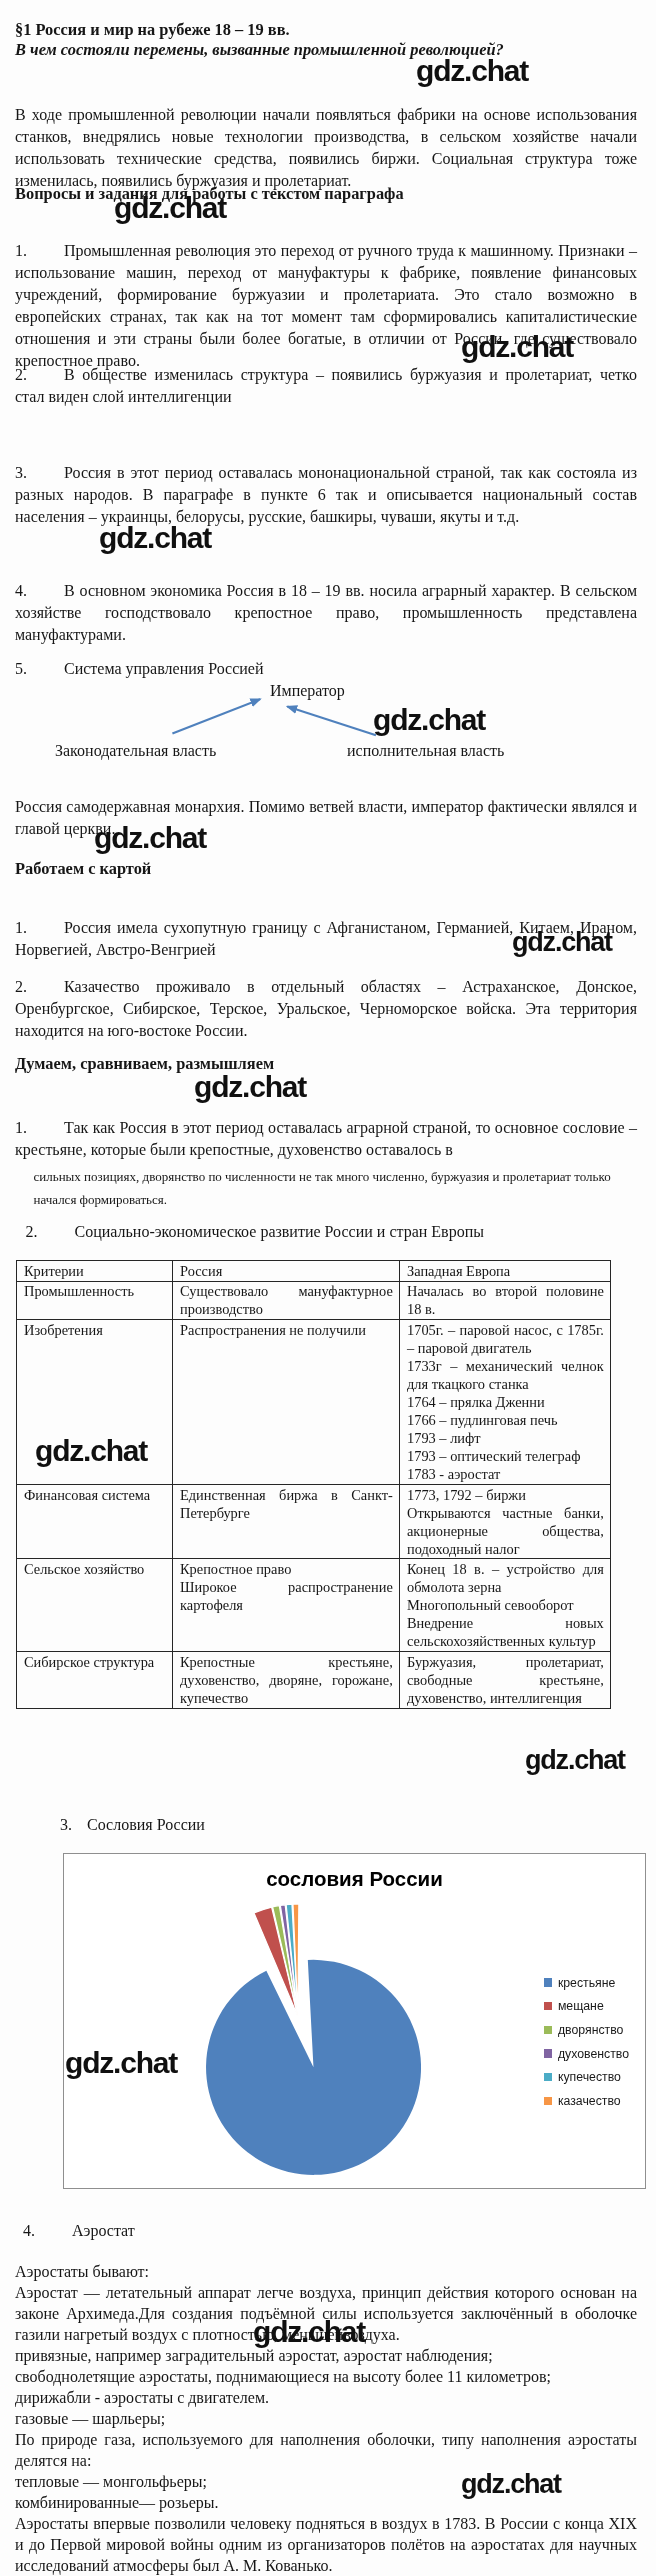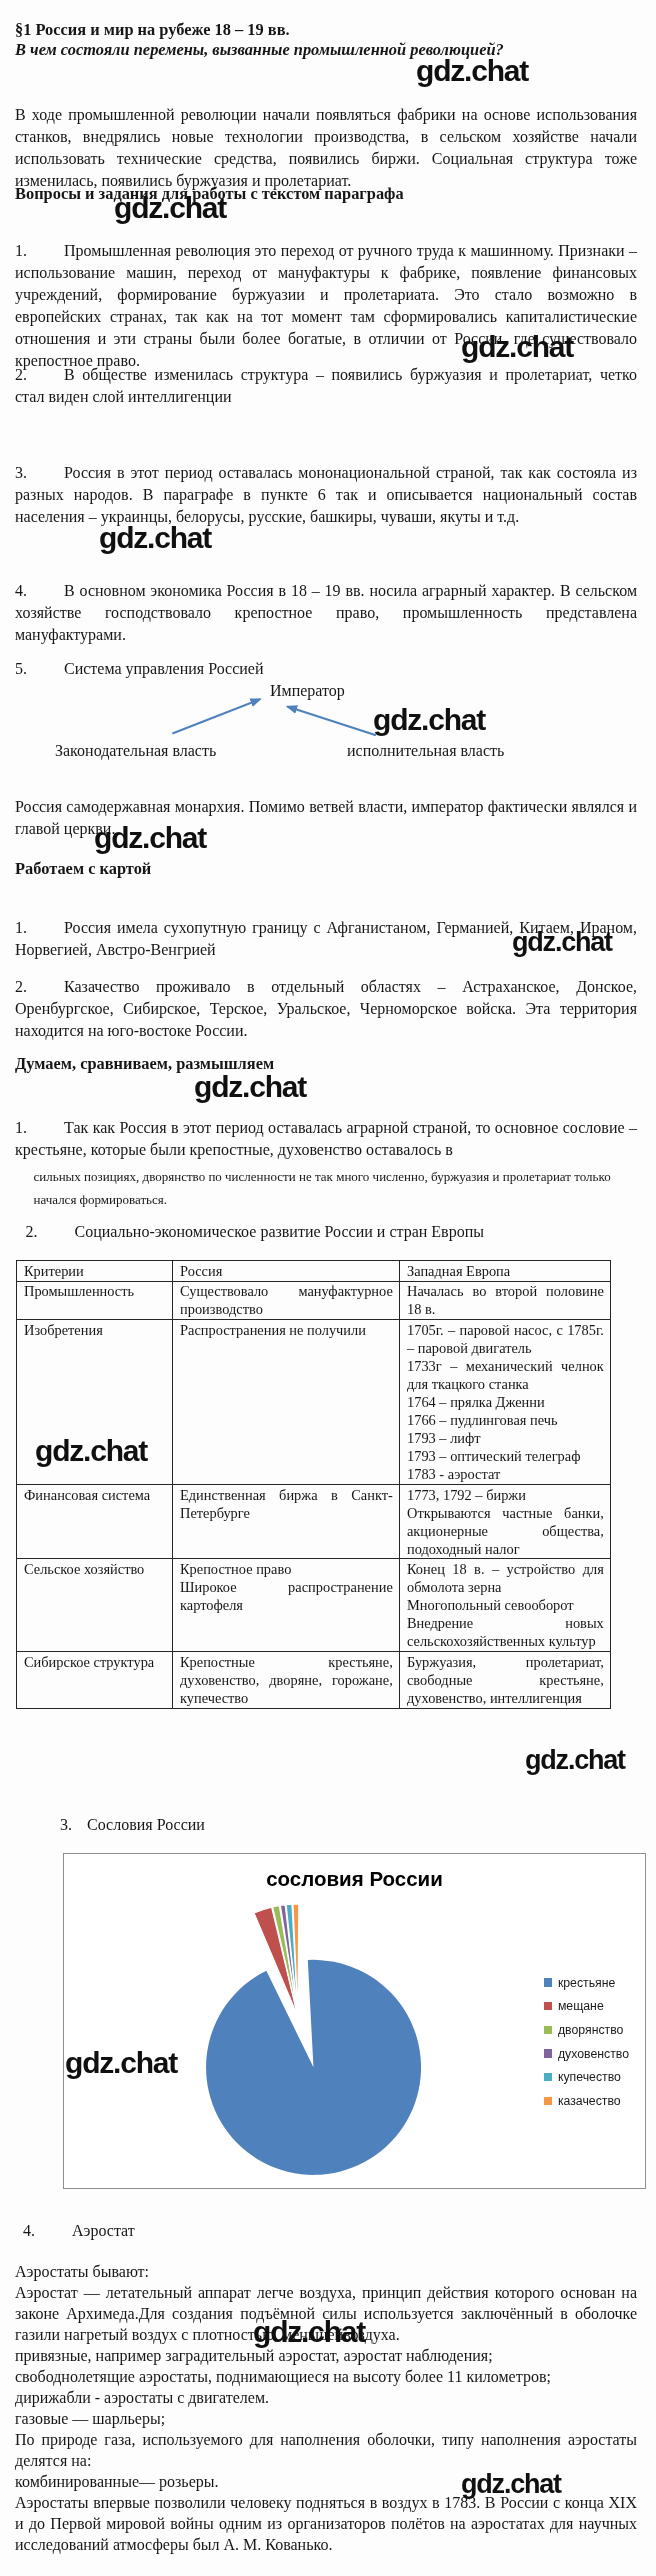--- a/index.html
+++ b/index.html
@@ -200,20 +200,21 @@
 
   <div class="abs" style="left:23px;top:2222px;font-size:16px;"><span class="num">4.</span><span>Аэростат</span></div>
   <div class="abs" id="aero-text">
       <div class="aline">Аэростаты бывают:</div>
       <div class="aline">Аэростат — летательный аппарат легче воздуха, принцип действия которого основан на законе Архимеда.Для создания подъёмной силы используется заключённый в оболочке газили нагретый воздух с плотностью, меньшейвоздуха.</div>
       <div class="aline">привязные, например заградительный аэростат, аэростат наблюдения;</div>
       <div class="aline">свободнолетящие аэростаты, поднимающиеся на высоту более 11 километров;</div>
       <div class="aline">дирижабли - аэростаты с двигателем.</div>
       <div class="aline">газовые — шарльеры;</div>
       <div class="aline">По природе газа, используемого для наполнения оболочки,  типу наполнения аэростаты делятся на:</div>
+      <div class="aline">тепловые — монгольфьеры;</div>
       <div class="aline">комбинированные— розьеры.</div>
       <div class="aline">Аэростаты впервые позволили человеку подняться в воздух в 1783. В России с конца XIX и до Первой мировой войны одним из организаторов полётов на аэростатах для научных исследований атмосферы был А. М. Кованько.</div>
     </div>
 
   <div class="wm" style="left:416px;top:56px;">gdz.chat</div>
   <div class="wm" style="left:114px;top:193px;">gdz.chat</div>
   <div class="wm" style="left:461px;top:332px;">gdz.chat</div>
   <div class="wm" style="left:99px;top:523px;">gdz.chat</div>
   <div class="wm" style="left:373px;top:705px;">gdz.chat</div>
   <div class="wm" style="left:94px;top:823px;">gdz.chat</div>

